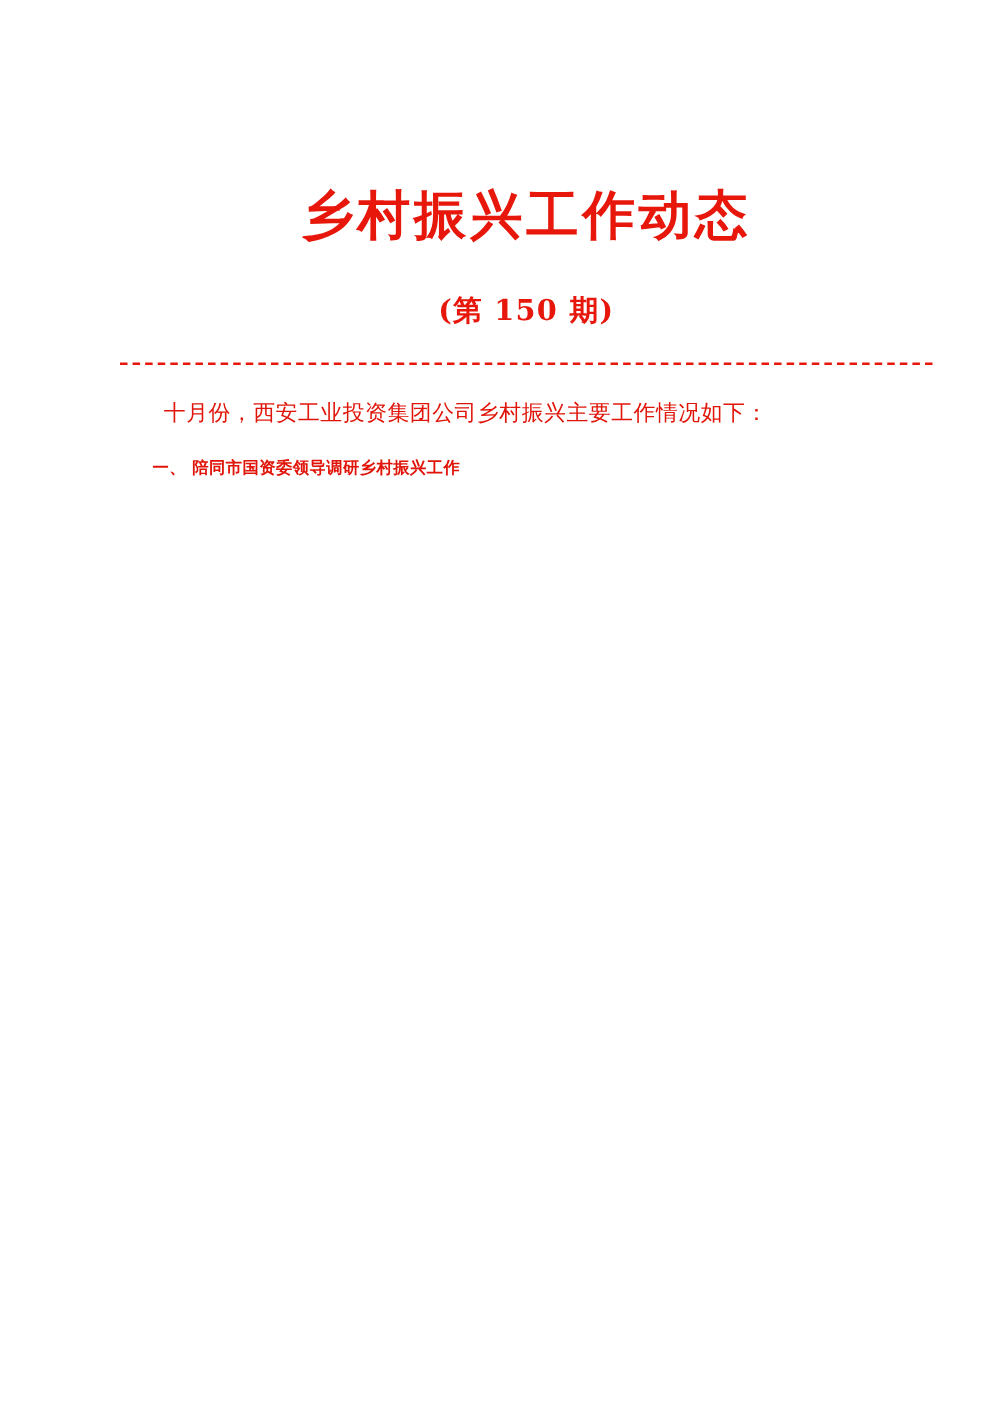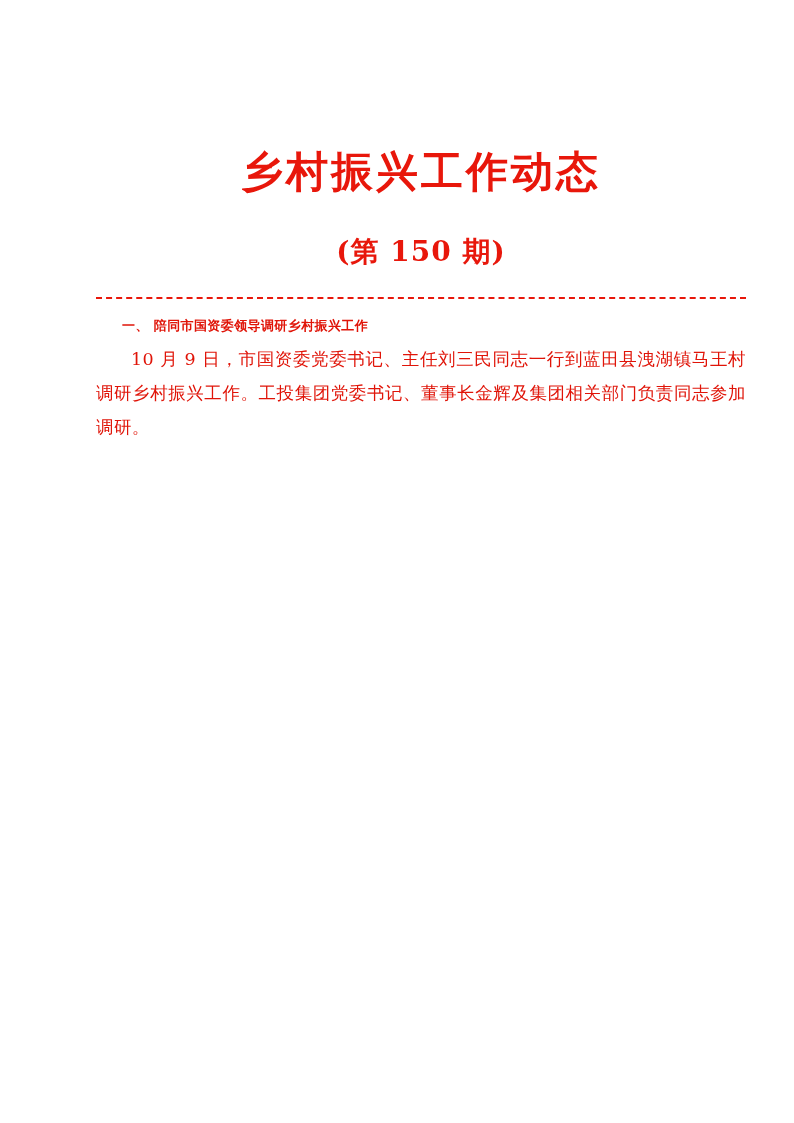--- a/index.html
+++ b/index.html
@@ -29,21 +29,21 @@
     font-size: 42px;
     letter-spacing: 3px;
     color: #e8170b;
     margin: 28px 0 0 0;
     line-height: 1.25;
   }
   .doc-issue {
     text-align: center;
     font-family: "DejaVu Serif", "Liberation Serif", serif;
     font-weight: bold;
-    font-size: 28px;
+    font-size: 23px;
     color: #e8170b;
     margin: 34px 0 16px 0;
     letter-spacing: 1px;
   }
   .rule {
     margin: 26px 0 0 0;
     border: none;
     border-top: 2px dashed #e8170b;
     height: 0;
     width: 100%;
@@ -76,19 +76,19 @@
 <body>
 
 <div class="page">
 
   <h1 class="doc-title">乡村振兴工作动态</h1>
 
   <div class="doc-issue">(第 150 期)</div>
 
   <hr class="rule">
 
+  <p class="body-text">十月份，西安工业投资集团公司乡村振兴主要工作情况如下：</p>
 
   <p class="section-heading">一、 陪同市国资委领导调研乡村振兴工作</p>
 
-  <p class="body-text p-tight">10 月 9 日，市国资委党委书记、主任刘三民同志一行到蓝田县洩湖镇马王村调研乡村振兴工作。工投集团党委书记、董事长金辉及集团相关部门负责同志参加调研。</p>
 
 
 </div>
 
 </body></html>

